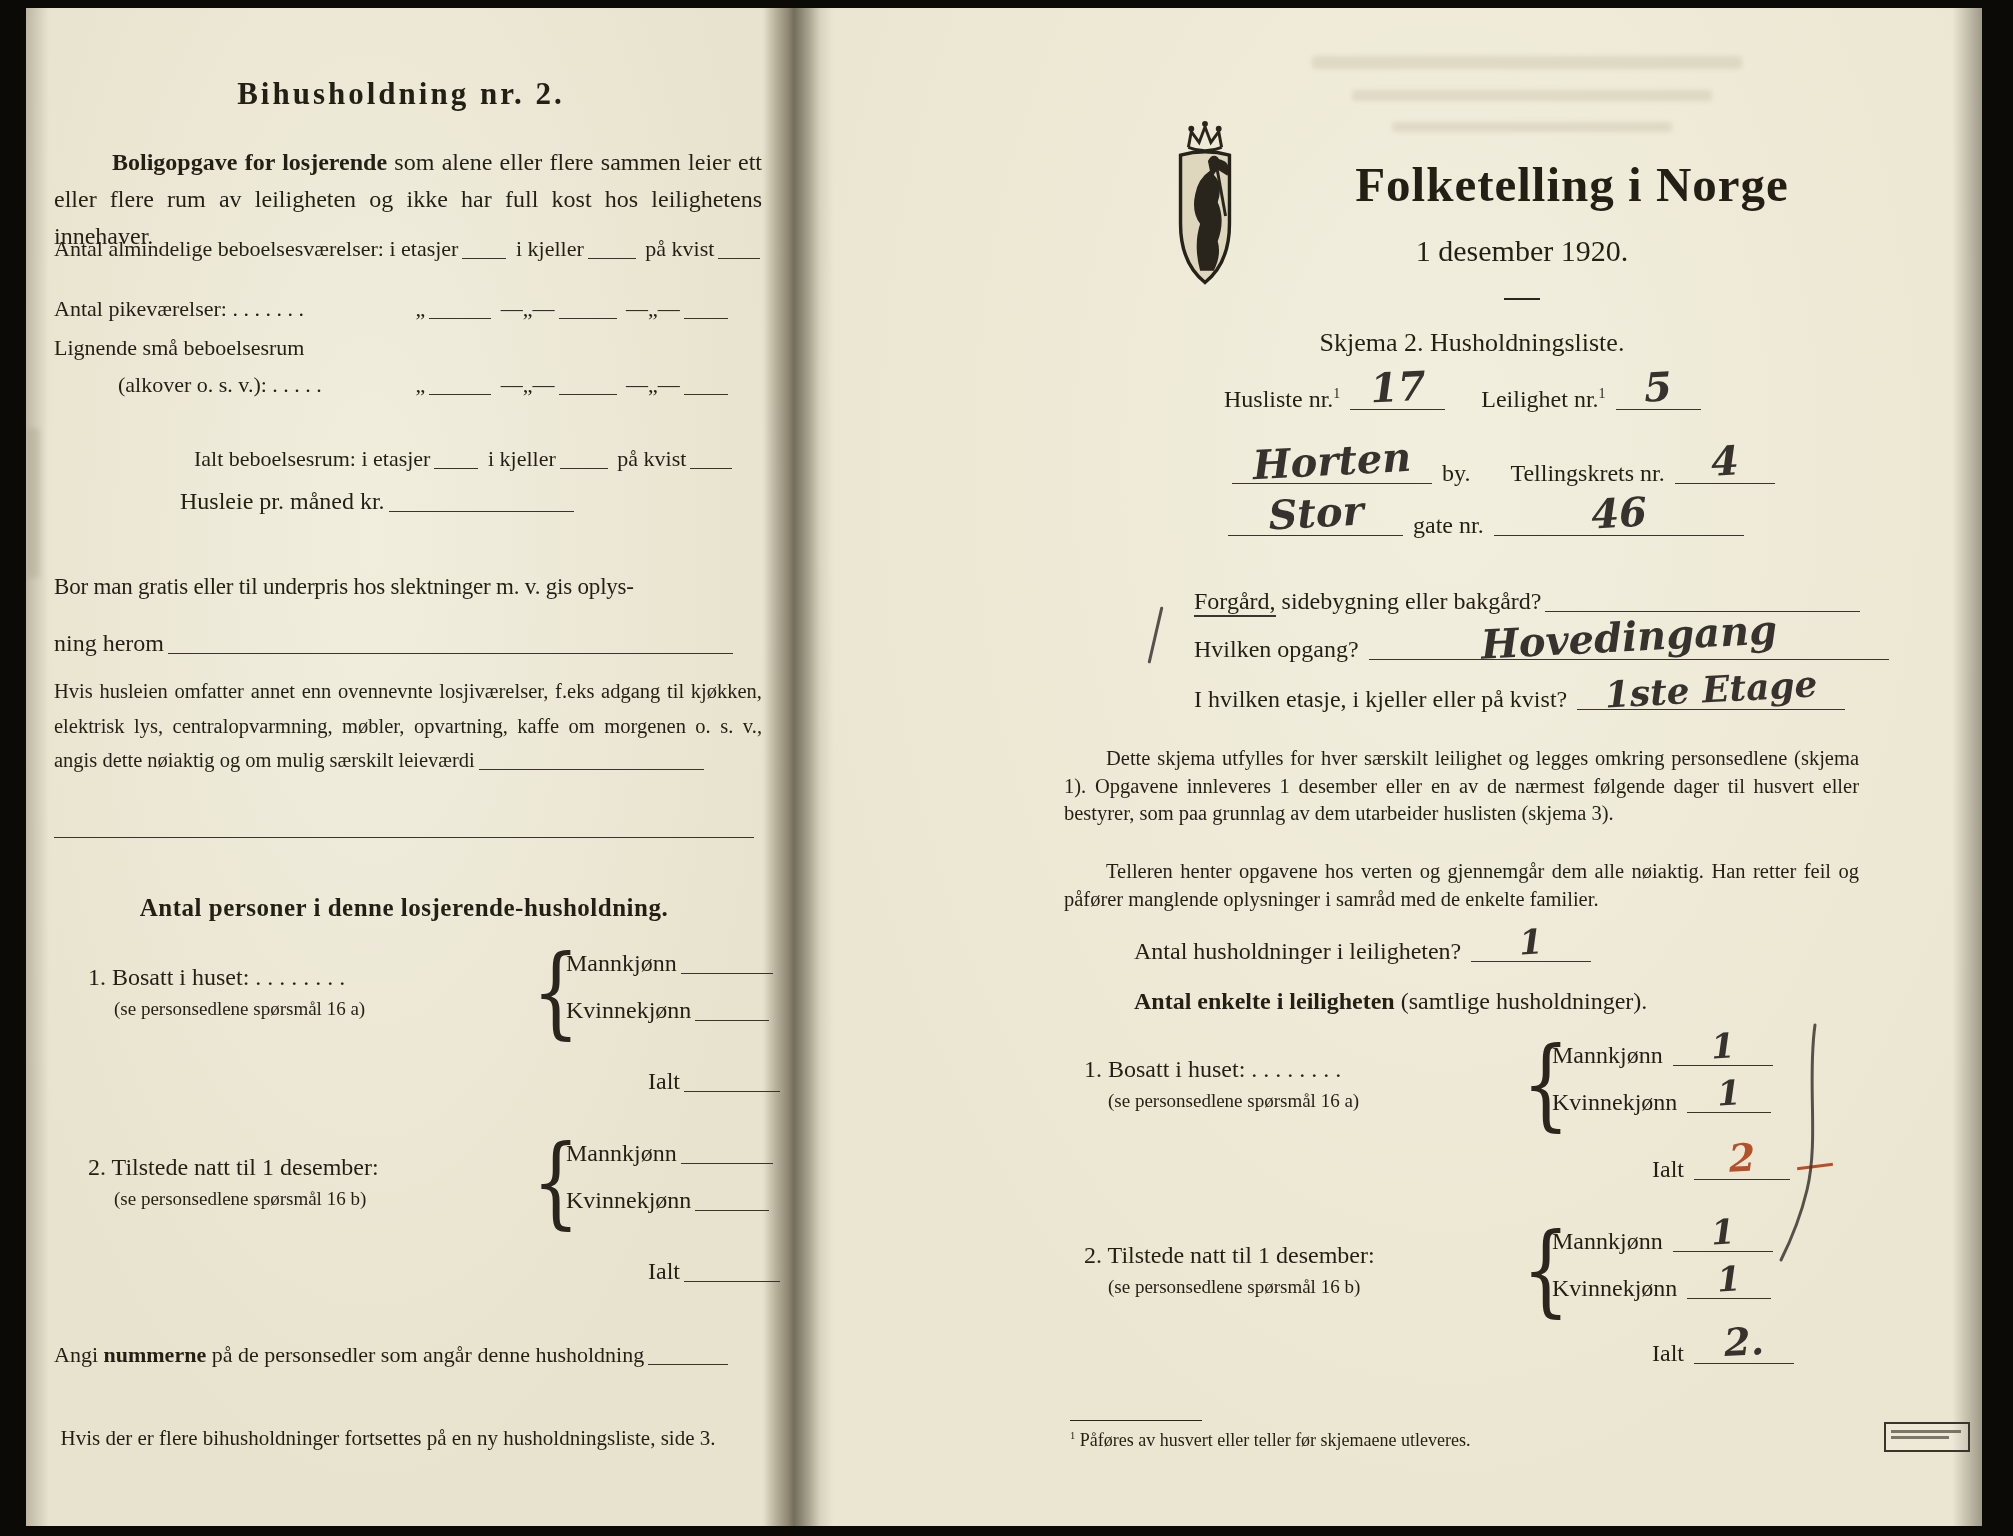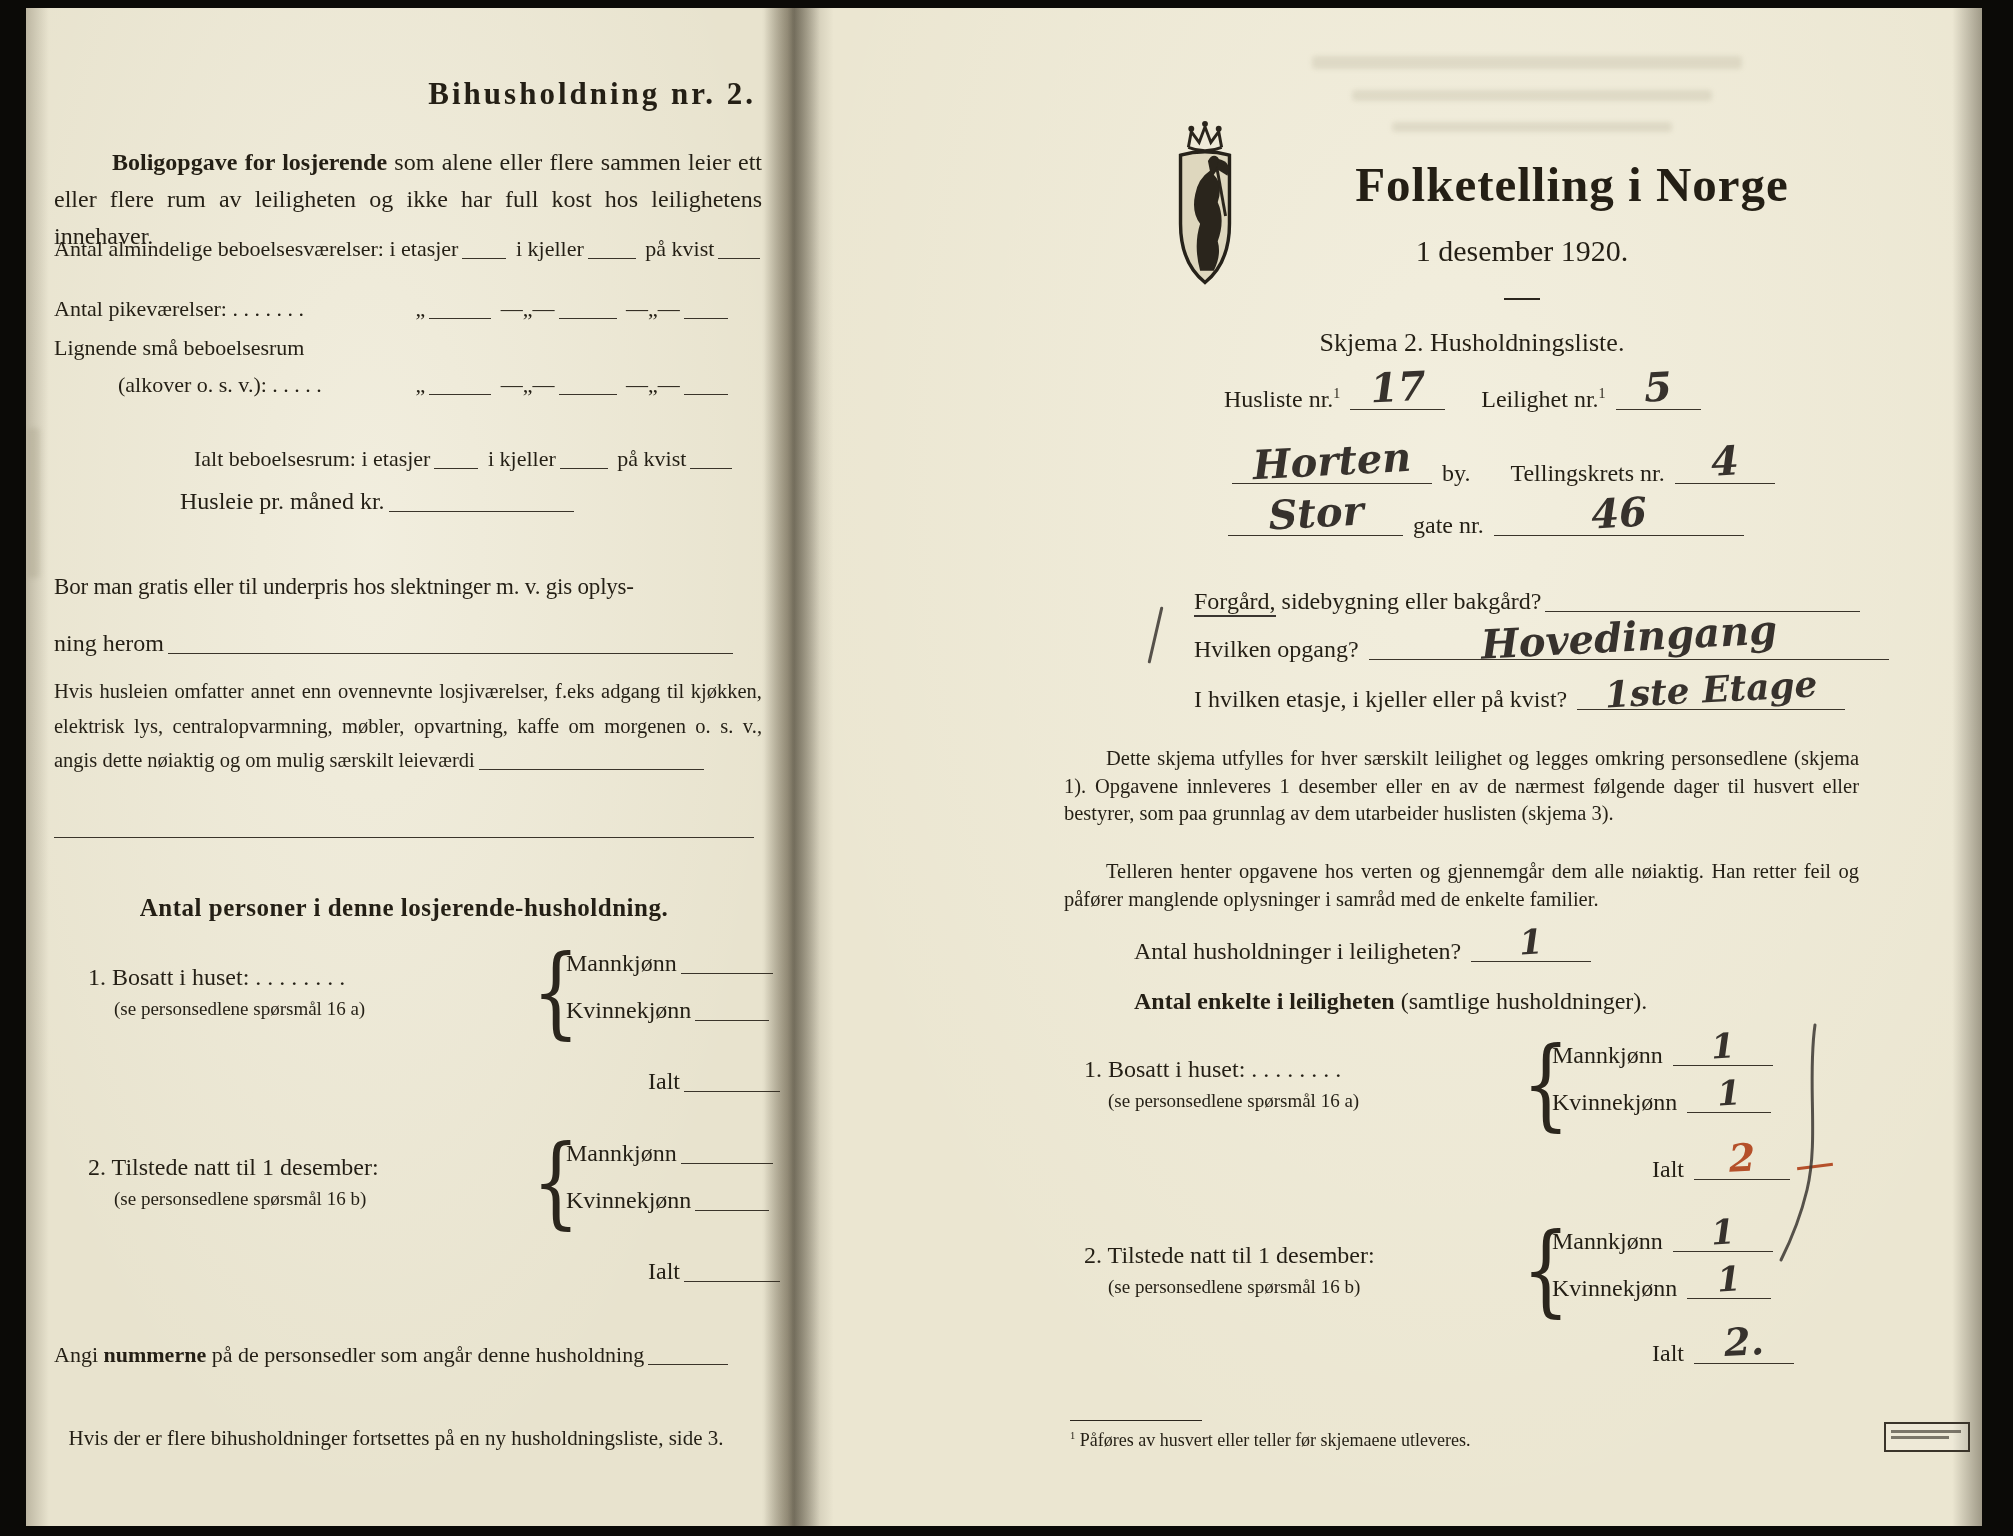--- a/index.html
+++ b/index.html
@@ -80,21 +80,21 @@
   }
   #stamp .stampline { height:3px; background:#4a443a; margin:3px 0; opacity:.7; }
 </style>
 </head>
 <body>
 
 <div id="page-left" class="page">
 
   <div class="ghost" style="left:2px; top:420px; width:12px; height:150px;"></div>
 
-  <div class="t page-title-left center" style="top:68px; left:20px; width:710px;text-align:right;">Bihusholdning nr. 2.</div>
+  <div class="t page-title-left center" style="top:68px; left:20px; width:710px;">Bihusholdning nr. 2.</div>
 
   <div class="t wrap" style="top:136px; left:28px; width:708px; line-height:37px; text-indent:58px;">
     <b>Boligopgave for losjerende</b><span> som alene eller flere sammen leier ett eller flere rum av leiligheten og ikke har full kost hos leilighetens innehaver.</span>
   </div>
 
   <div class="t fs22" style="top:228px; left:28px;">
     <span>Antal almindelige beboelsesværelser:</span>
     <span>i etasjer</span><span class="fill" style="width:44px"></span>
     <span>i kjeller</span><span class="fill" style="width:48px"></span>
     <span>på kvist</span><span class="fill" style="width:42px"></span>
@@ -168,21 +168,21 @@
   <div class="t" style="top:1250px; left:622px;">
     <span>Ialt</span><span class="fill" style="width:96px"></span>
   </div>
 
   <div class="t fs22" style="top:1334px; left:28px;">
     <span>Angi</span>
     <b>nummerne</b>
     <span>på de personsedler som angår denne husholdning</span><span class="fill" style="width:80px"></span>
   </div>
 
-  <div class="t fs21 center" style="top:1418px; left:40px; width:660px;text-align:center;">Hvis der er flere bihusholdninger fortsettes på en ny husholdningsliste, side 3.</div>
+  <div class="t fs21 center" style="top:1418px; left:32px; width:660px;text-align:center;">Hvis der er flere bihusholdninger fortsettes på en ny husholdningsliste, side 3.</div>
 </div>
 
 <div id="page-right" class="page">
 
   <div class="ghost" style="left:520px; top:48px; width:430px; height:13px;"></div>
   <div class="ghost" style="left:560px; top:82px; width:360px; height:11px;"></div>
   <div class="ghost" style="left:600px; top:114px; width:280px; height:10px;"></div>
 
   <div style="position:absolute; left:368px; top:110px; width:90px; height:186px;">
     <svg width="90" height="186" viewBox="0 0 90 190">

